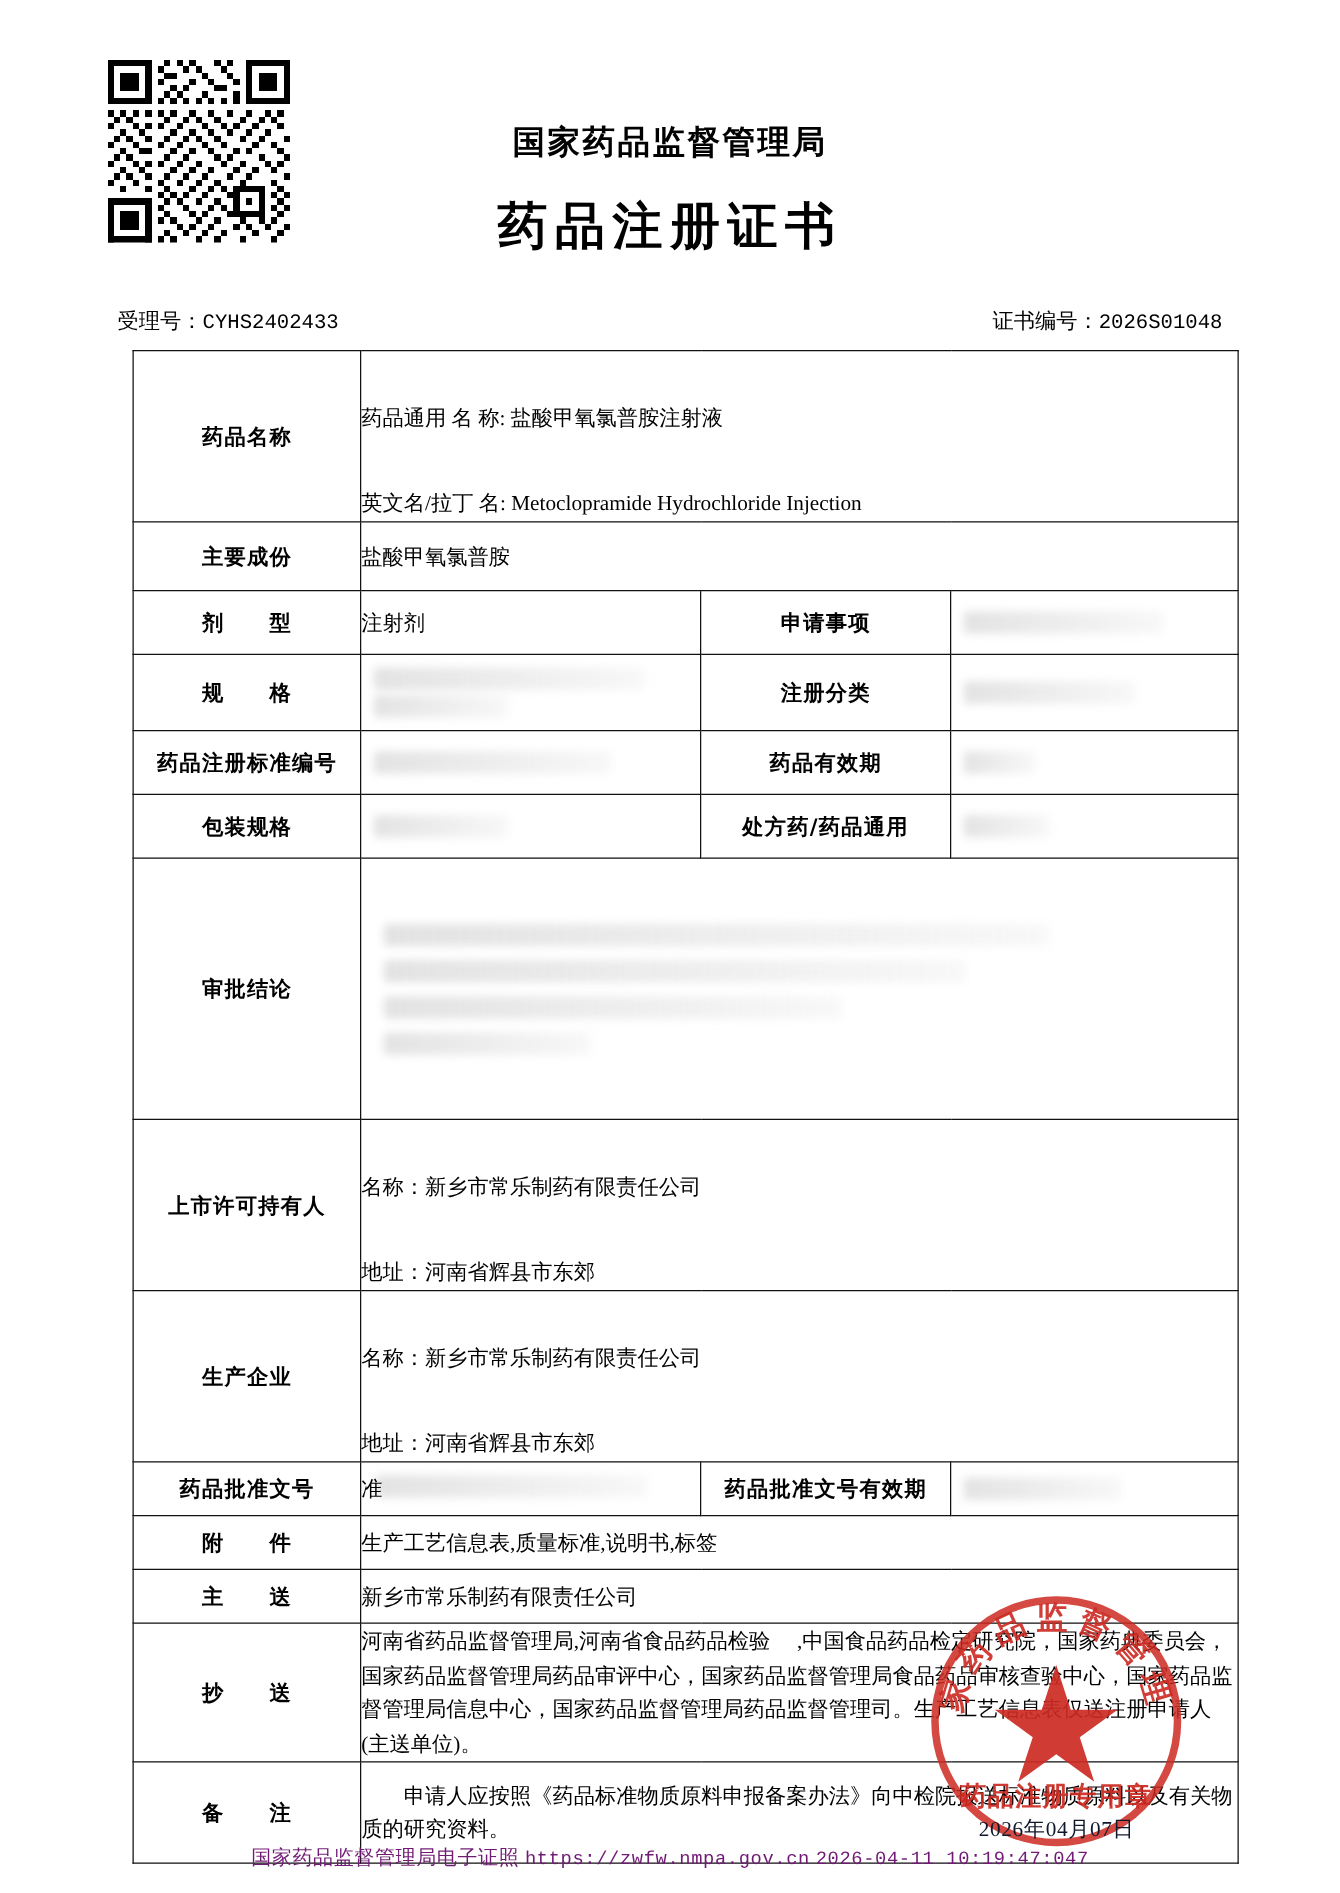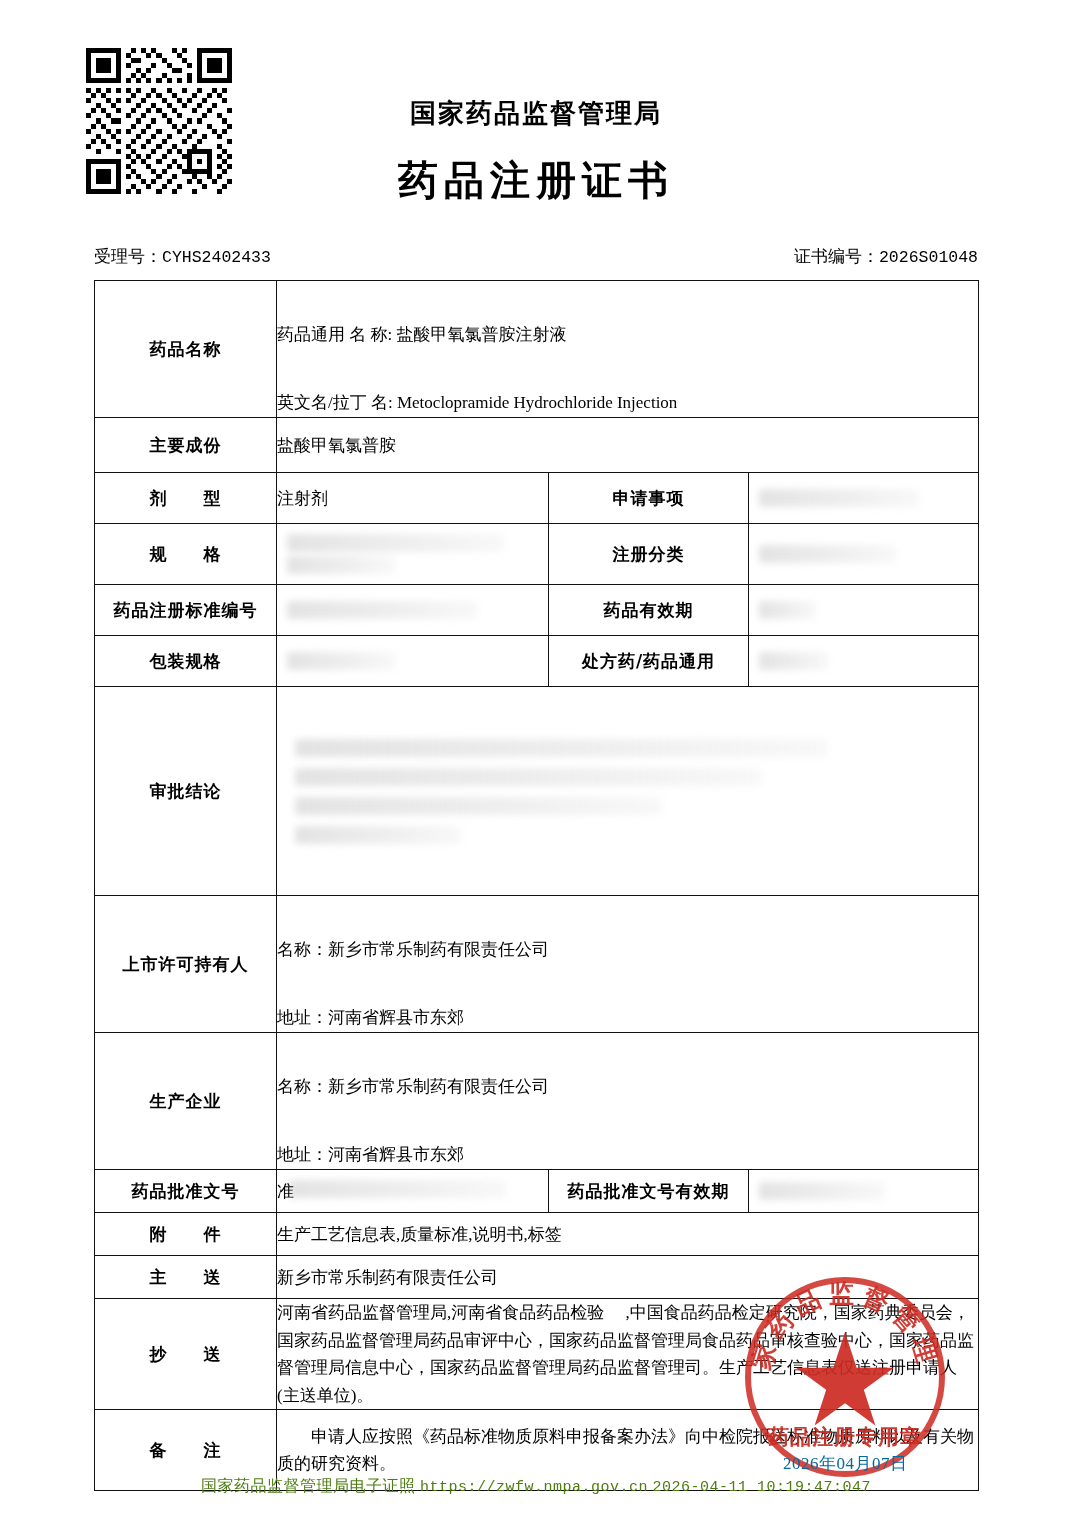--- a/index.html
+++ b/index.html
@@ -68,21 +68,21 @@
   }
   .numrow .mono {
     font-family: "Liberation Mono", "DejaVu Sans Mono", monospace;
     font-size: 16.5px;
     text-align: center;
   }
 
   
   table.cert {
     position: absolute;
-    left: 94px;
+    left: 106px;
     top: 280px;
     width: 884px;
     border-collapse: collapse;
     table-layout: fixed;
   }
   table.cert td {
     border: 1px solid #111;
     padding: 0;
     vertical-align: middle;
     font-size: 17px;
@@ -134,32 +134,32 @@
     width: 210px;
     height: 210px;
     pointer-events: none;
   }
   .seal-date {
     position: absolute;
     left: 783px;
     top: 1452px;
     font-family: "Liberation Serif", "DejaVu Serif", serif;
     font-size: 17px;
-    color: #0369a1;
+    color: #0f172a;
     letter-spacing: 0.5px;
   }
 
   
   .footer {
     position: absolute;
     left: 0;
     top: 1476px;
     width: 1072px;
     text-align: center;
-    color: #4d7c0f;
+    color: #701a75;
     font-size: 16px;
     font-family: "Liberation Serif", "DejaVu Serif", serif;
     letter-spacing: 0.5px;
   }
   .footer .mono {
     font-family: "Liberation Mono", "DejaVu Sans Mono", monospace;
     font-size: 15px;
   }
 </style>
 </head>

